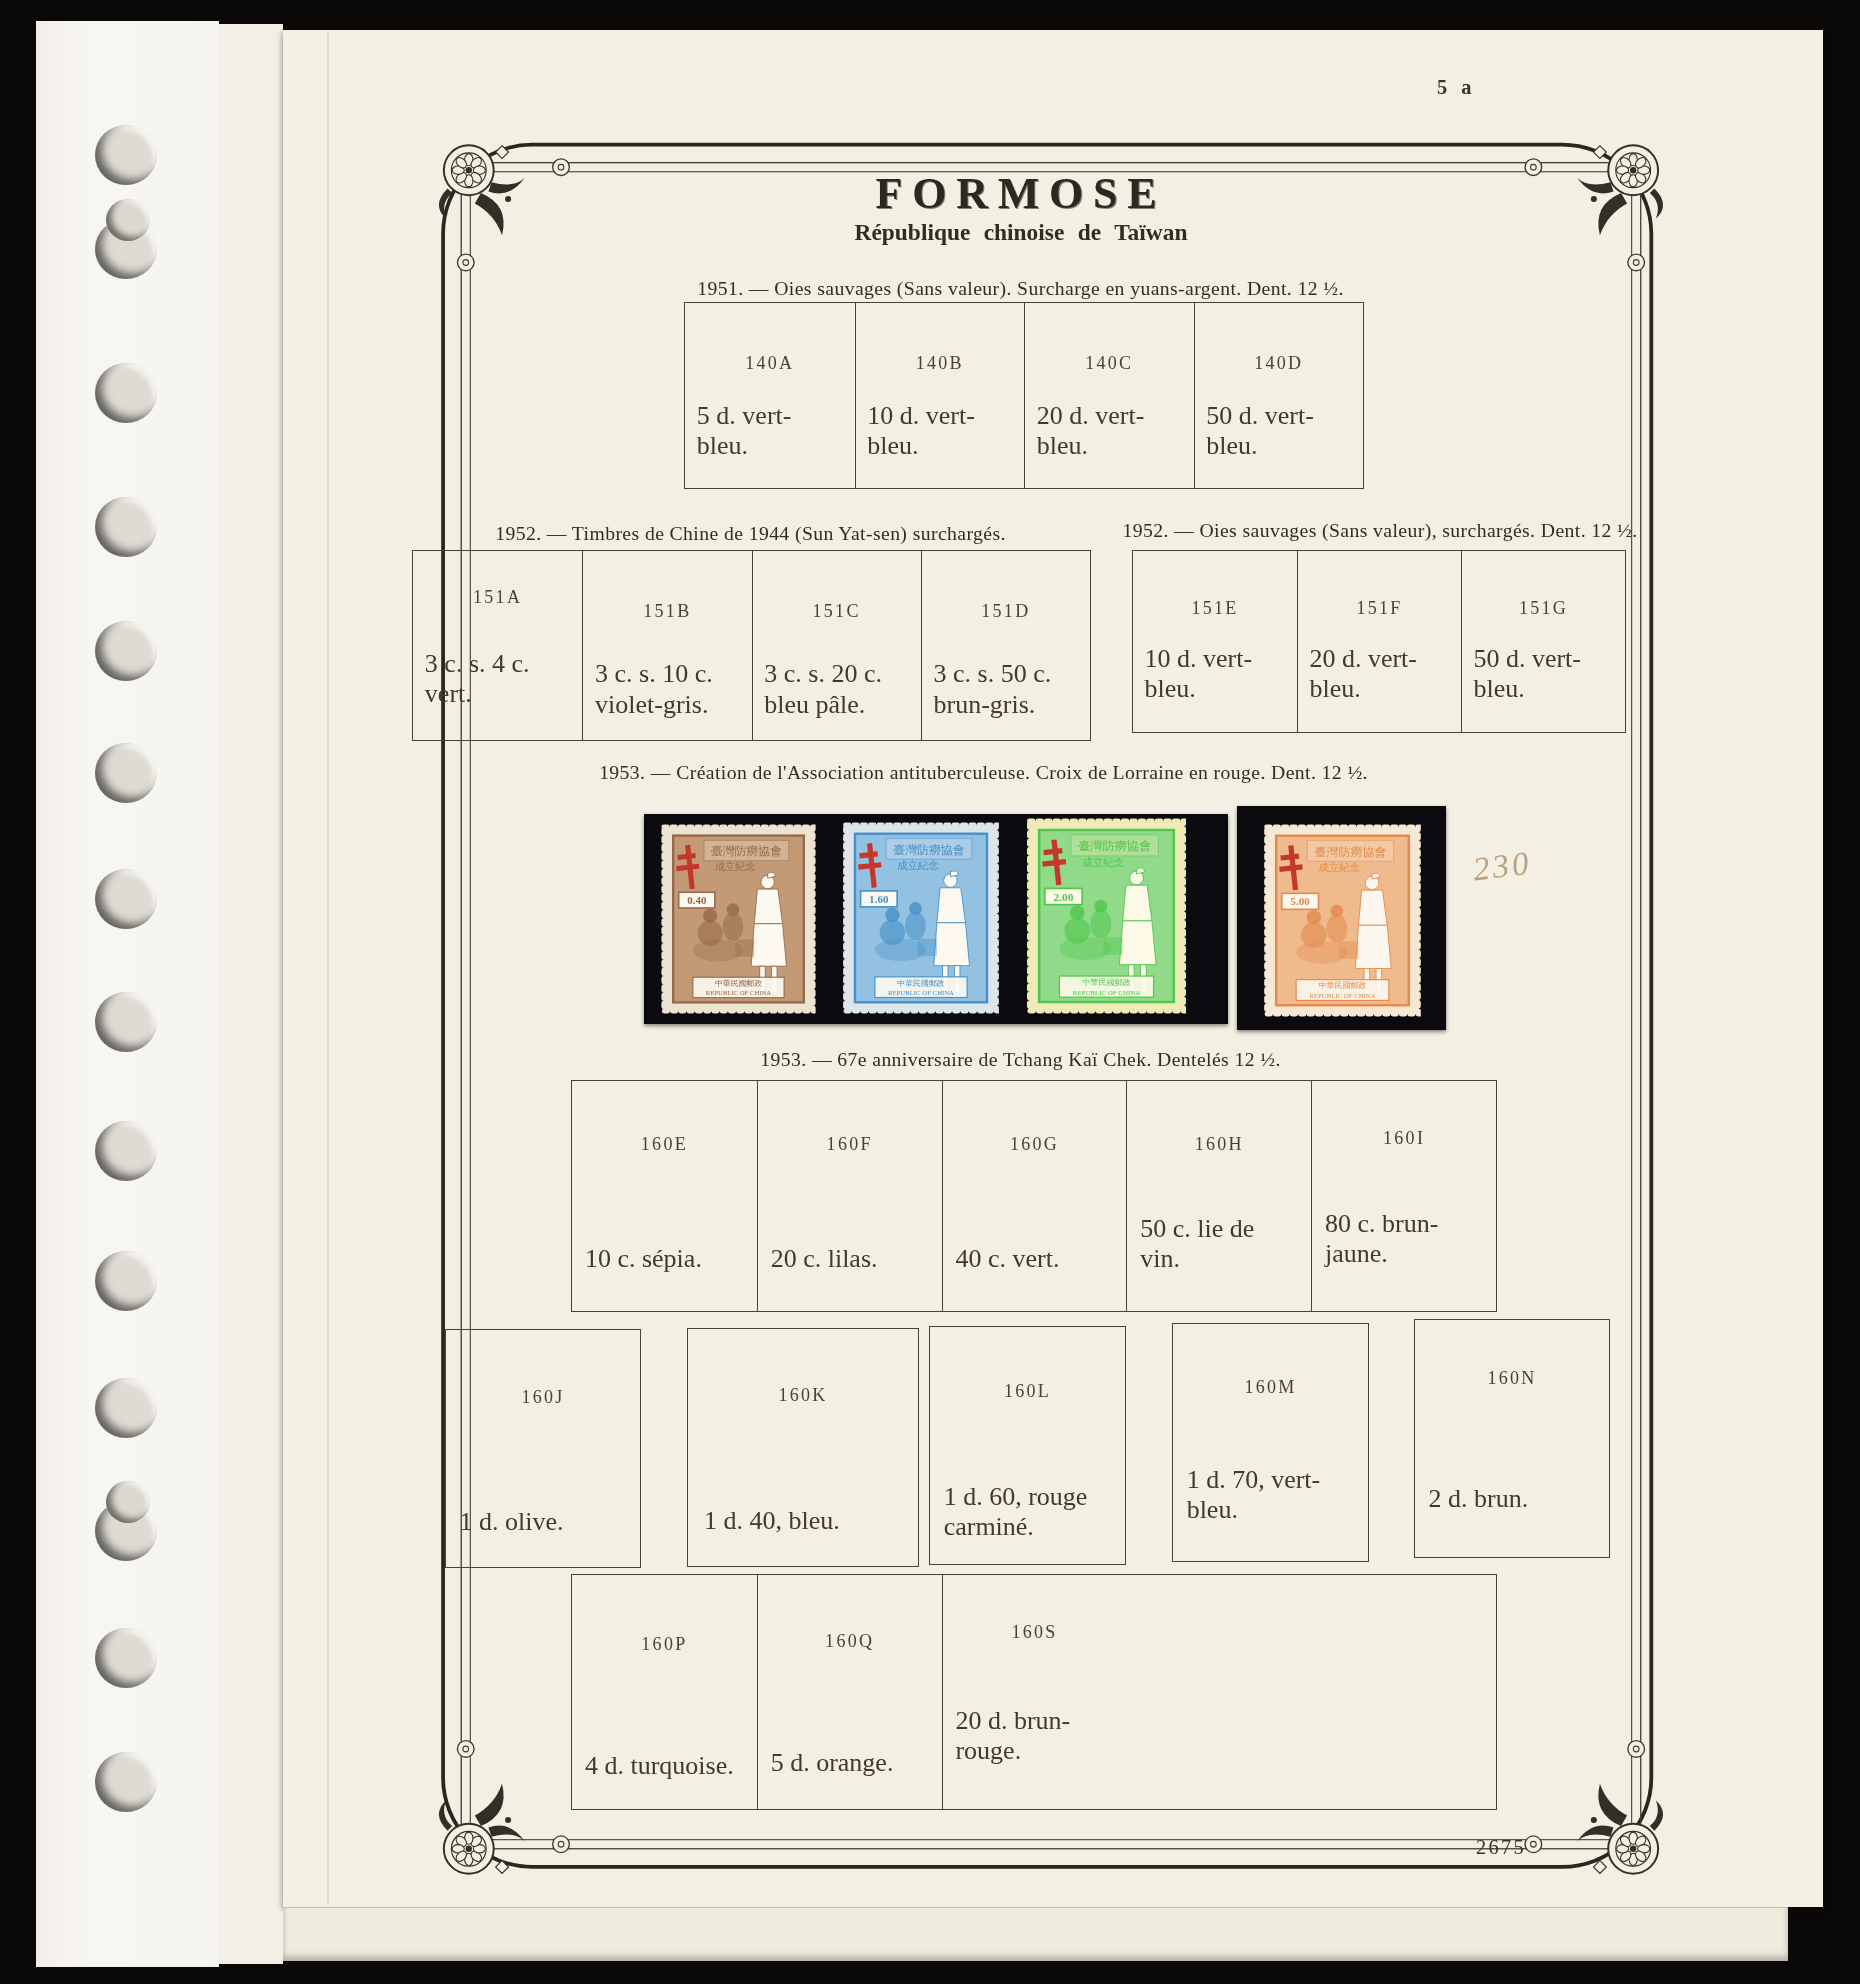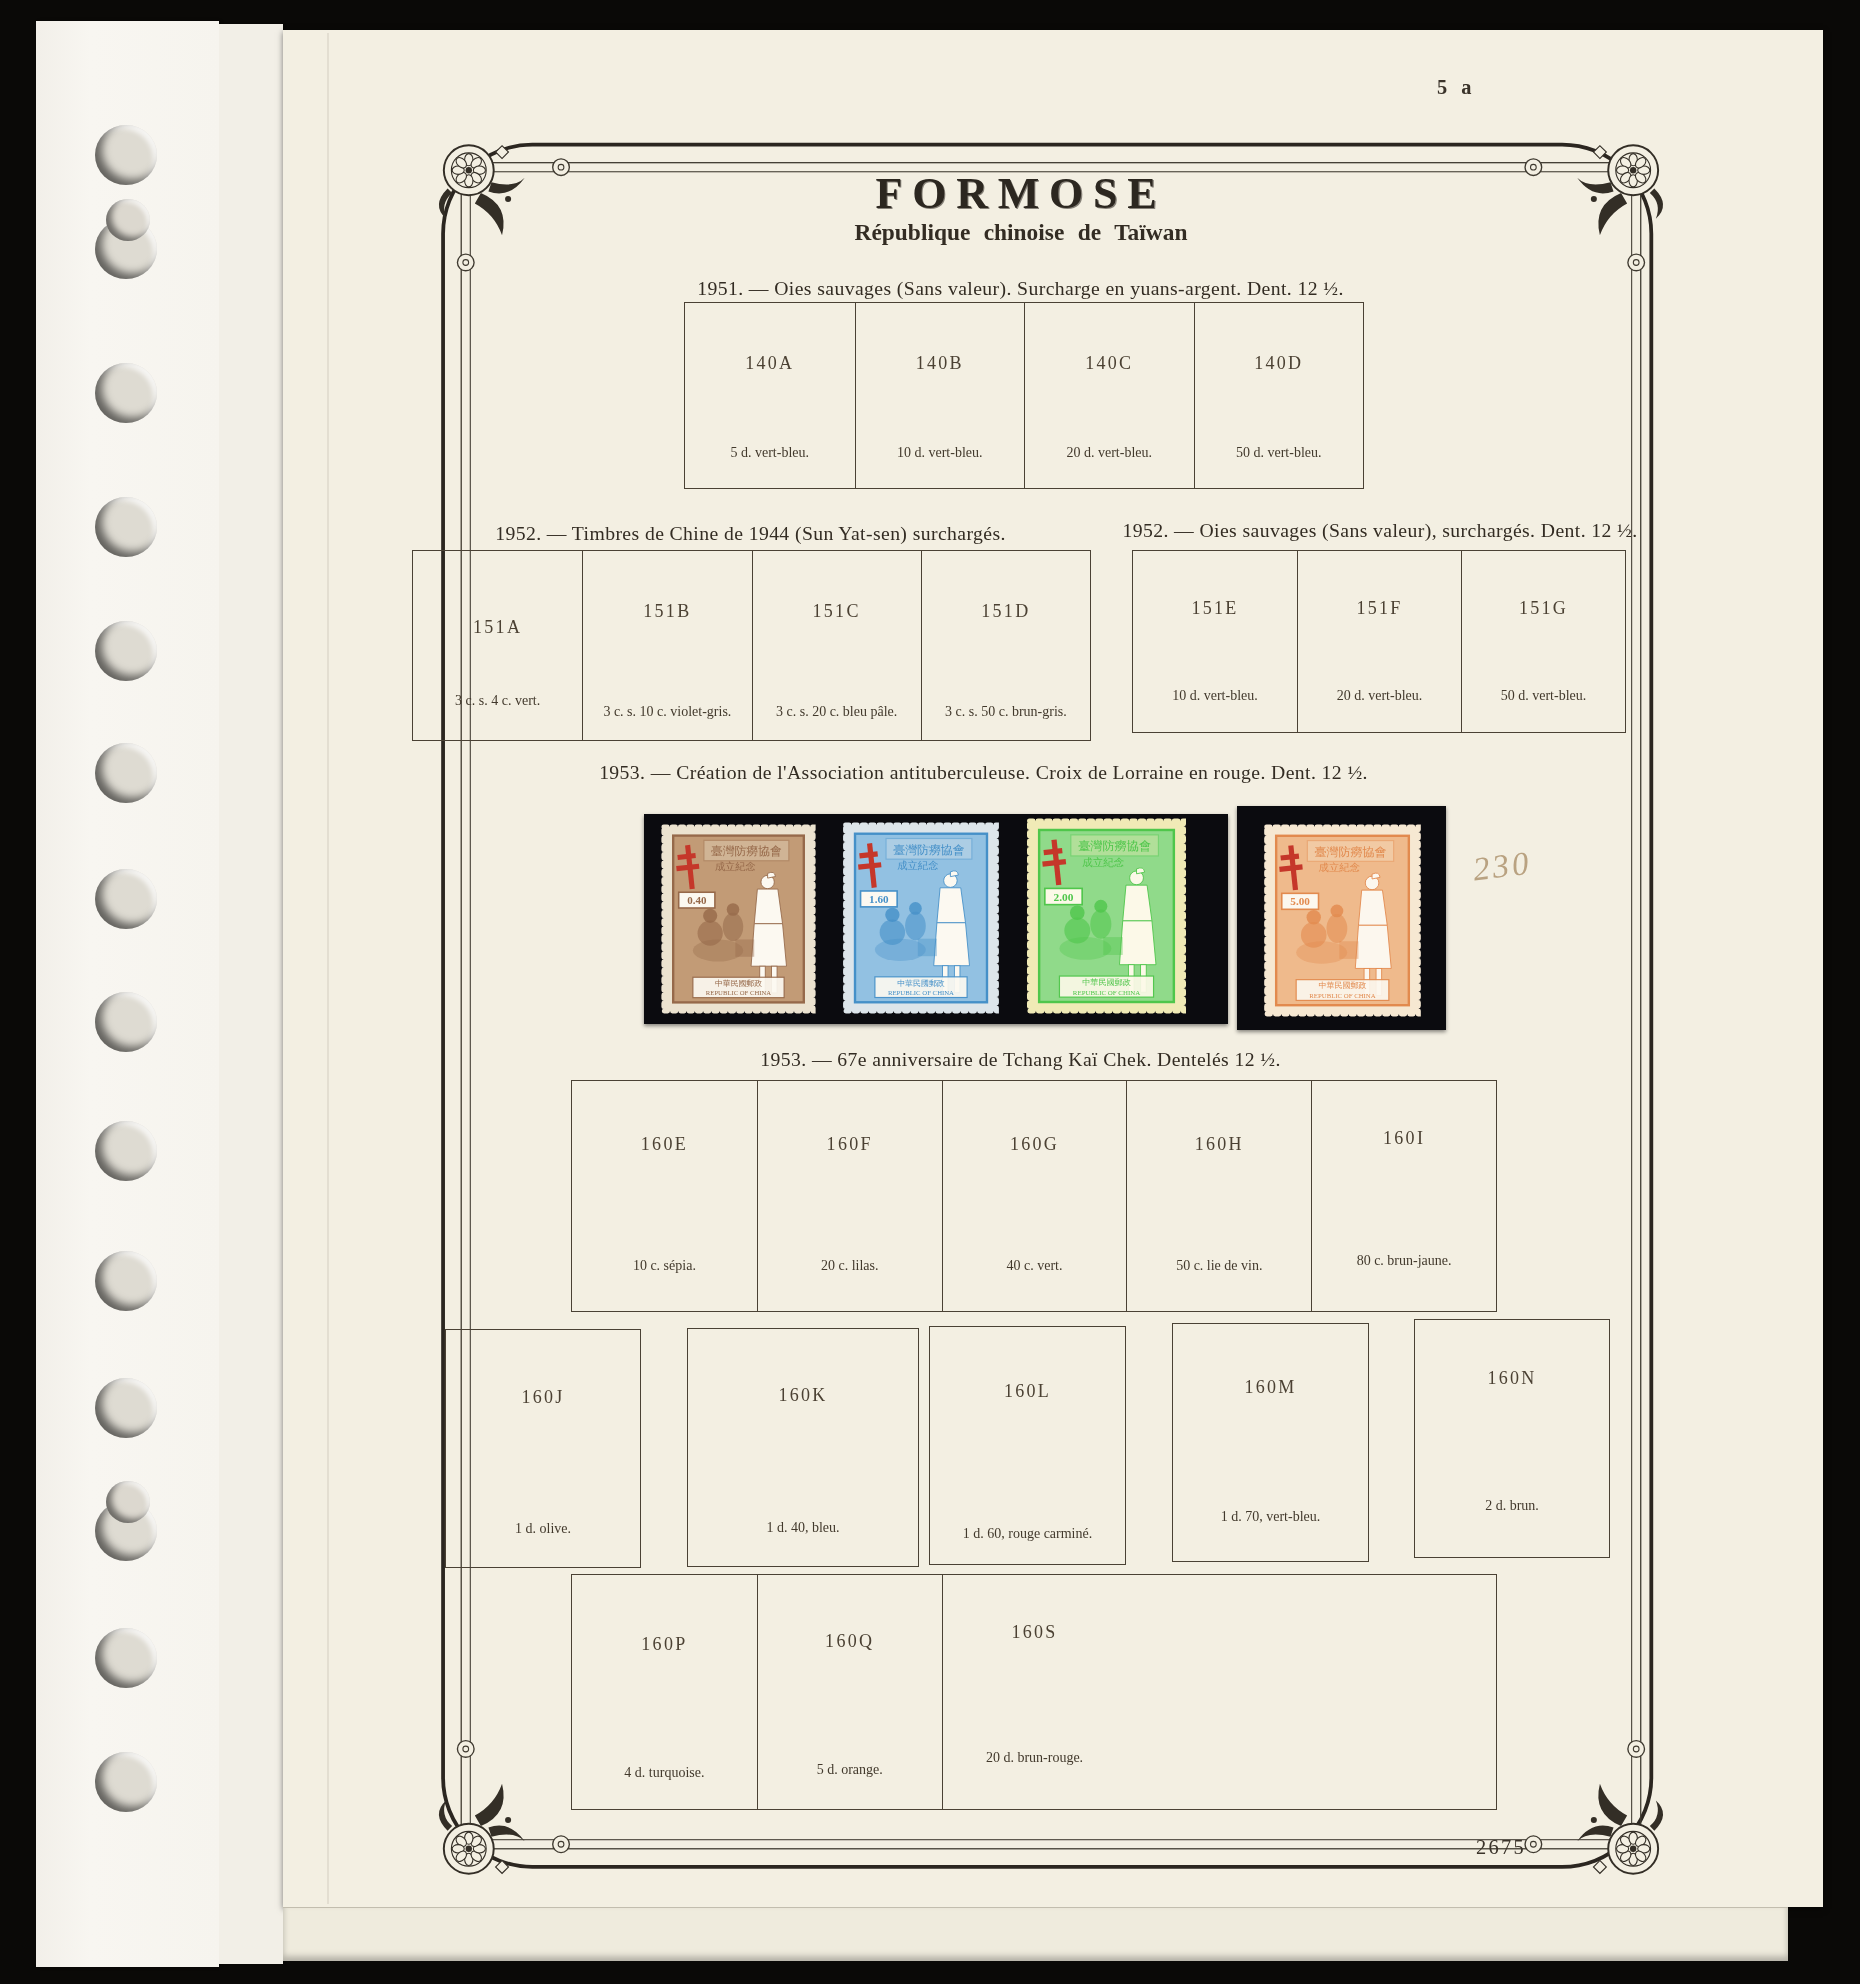--- a/index.html
+++ b/index.html
@@ -58,22 +58,22 @@
     position:absolute;display:grid;border:1.5px solid #4a4134;background:transparent;
   }
   .tcell{position:relative;}
   .tcell + .tcell{border-left:1.5px solid #4a4134;}
   .pbox{position:absolute;border:1.5px solid #4a4134;}
   .code{
     position:absolute;left:0;right:0;text-align:center;
     font-size:18px;letter-spacing:2.3px;color:#4b4133;
   }
   .cap{
-    position:absolute;left:7%;right:7%;text-align:center;
-    font-size:14px;line-height:1.18;color:#42392c;
+    position:absolute;left:7%;right:7%;
+    font-size:26px;line-height:1.18;color:#42392c;
   }
   
   .mount{position:absolute;background:#0b0b0f;box-shadow:0 1.5px 3.8px rgba(0,0,0,.45);}
   .stamp{position:absolute;}
   .stamp svg{display:block;width:100%;height:100%;}
   .note-pencil{
     position:absolute;left:1473px;top:848px;font-size:33px;font-style:italic;
     color:#b9a281;transform:rotate(-7deg);letter-spacing:3px;
   }
   svg text{font-family:"Liberation Serif","DejaVu Serif",serif;}
@@ -170,21 +170,21 @@
   </div>
   <div class="tcell">
     <span class="code" style="top:50px;">140D</span>
     <span class="cap" style="bottom:26px;">50 d. vert-bleu.</span>
   </div>
 </div>
 
 <div class="sec-header" style="left:412px;top:522px;width:677px;">1952. — Timbres de Chine de 1944 (Sun Yat-sen) surchargés.</div>
 <div class="ptable" style="left:412px;top:550px;width:677px;height:189px;grid-template-columns:repeat(4,1fr);">
   <div class="tcell">
-    <span class="code" style="top:66px;">151A</span>
+    <span class="code" style="top:36px;">151A</span>
     <span class="cap" style="bottom:30px;">3 c. s. 4 c. vert.</span>
   </div>
   <div class="tcell">
     <span class="code" style="top:50px;">151B</span>
     <span class="cap" style="bottom:19.7px;">3 c. s. 10 c. violet-gris.</span>
   </div>
   <div class="tcell">
     <span class="code" style="top:50px;">151C</span>
     <span class="cap" style="bottom:19.7px;">3 c. s. 20 c. bleu pâle.</span>
   </div>

